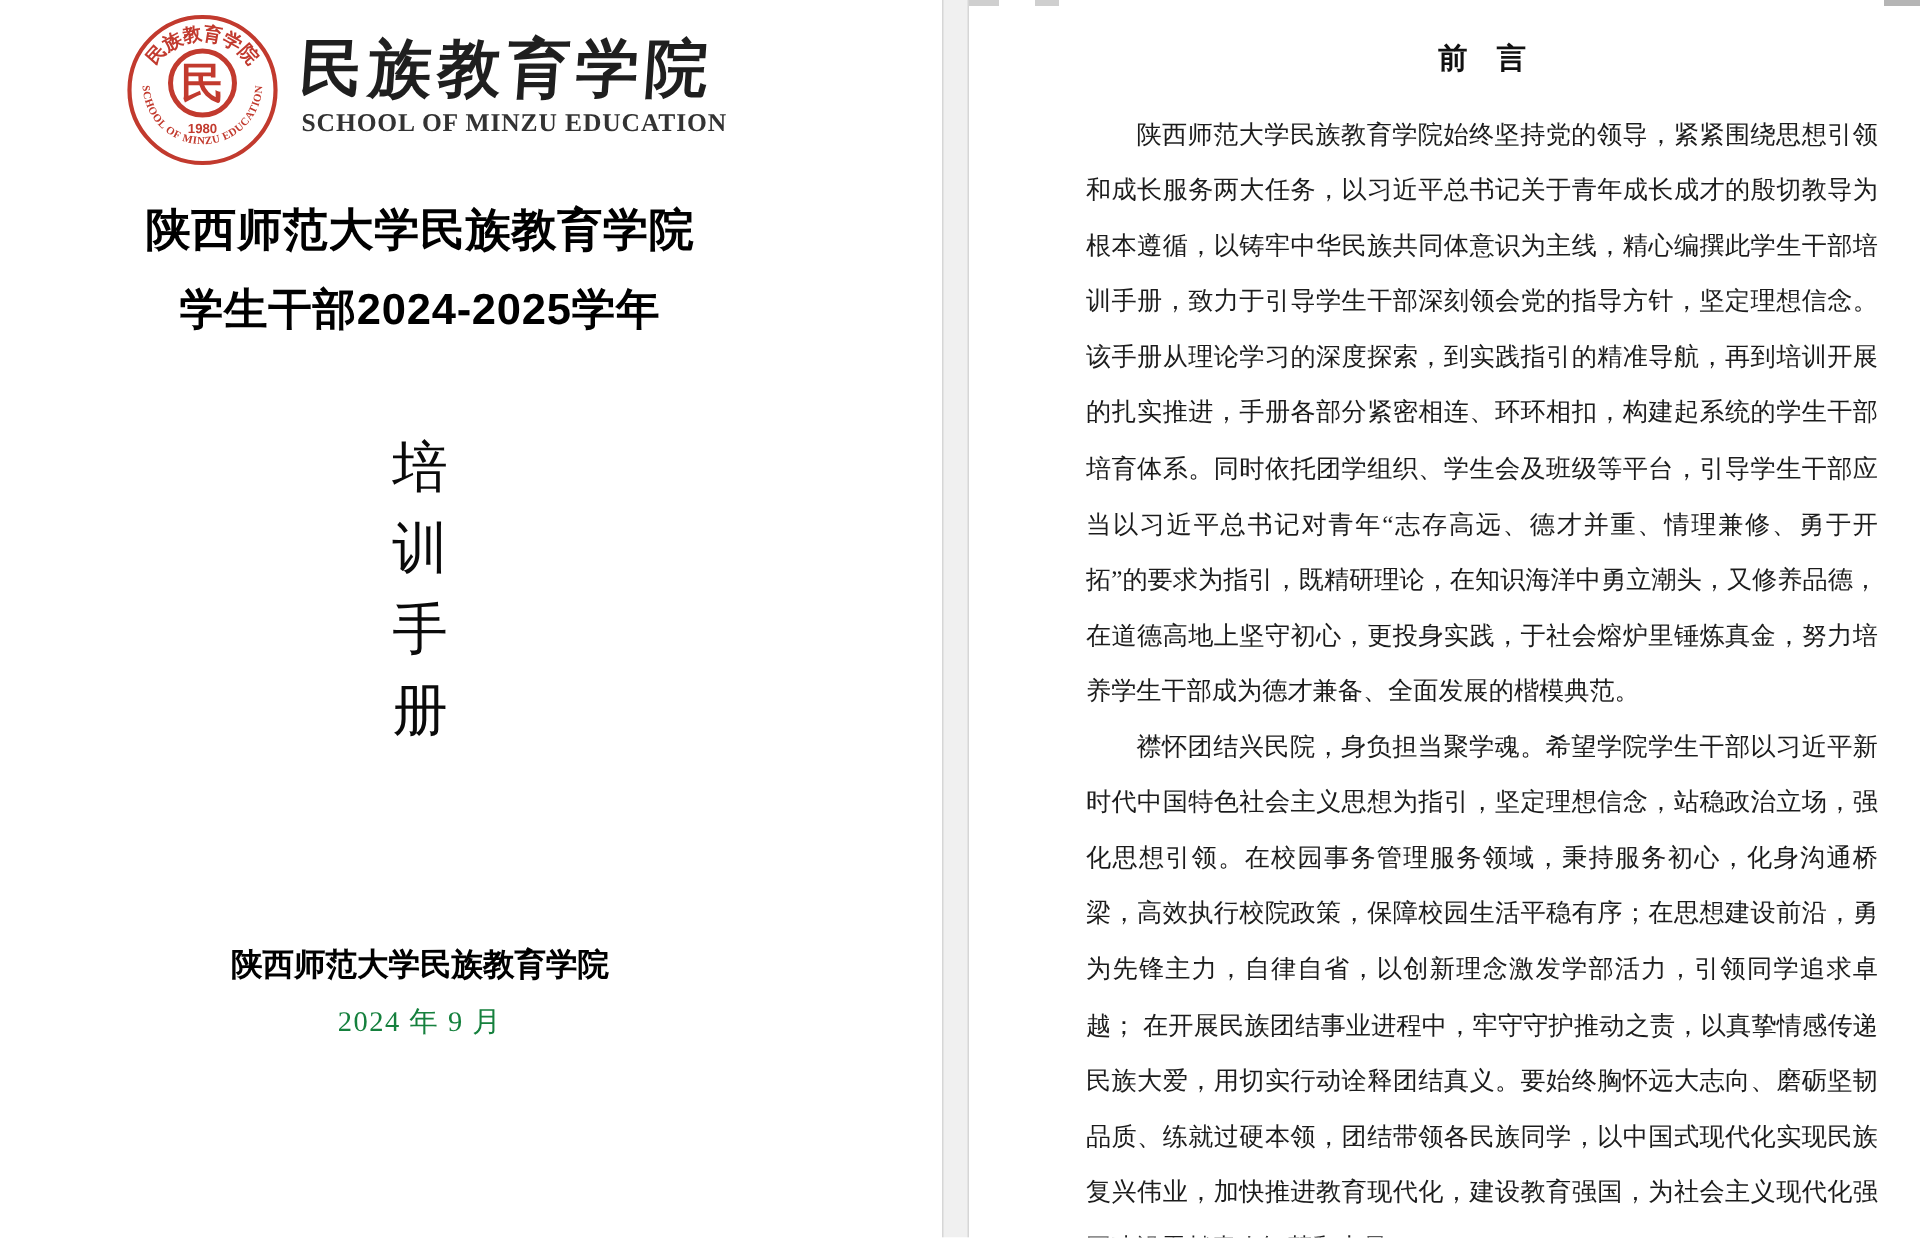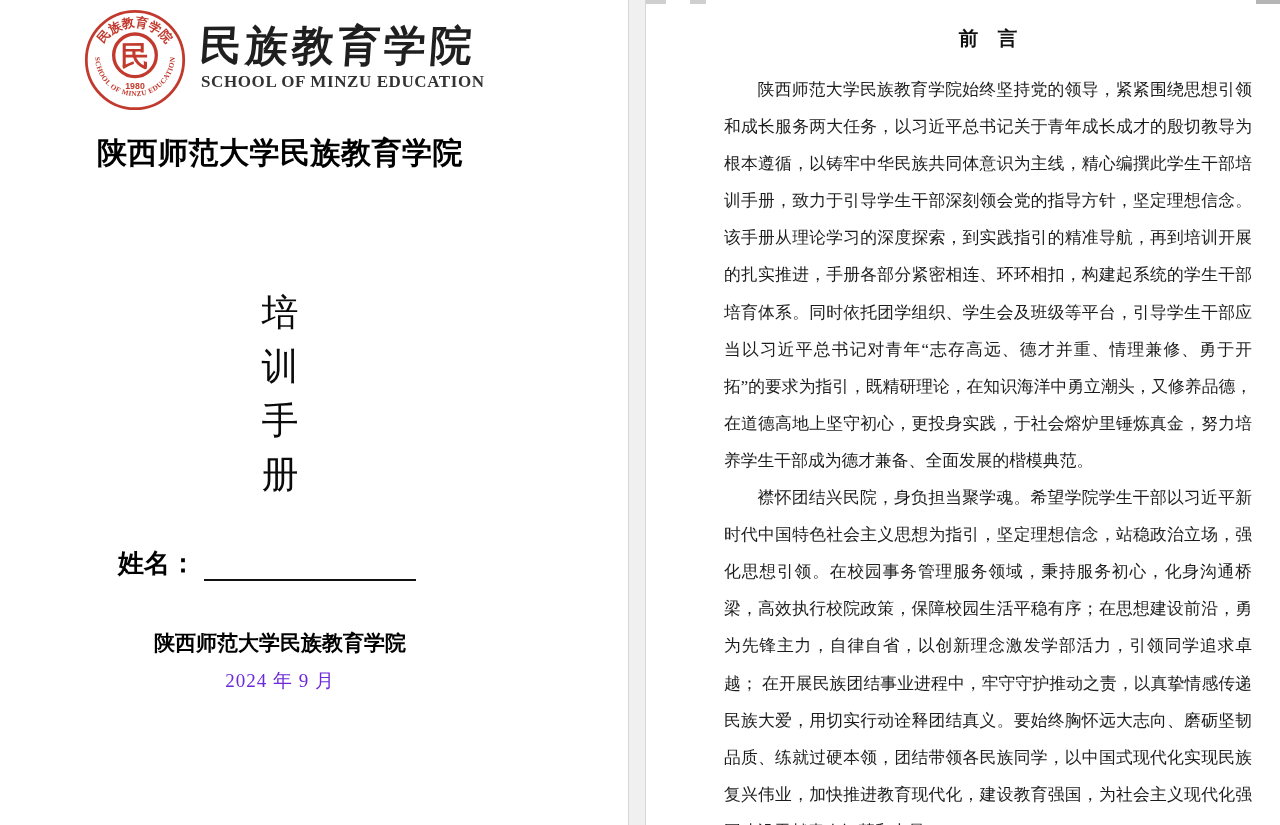--- a/index.html
+++ b/index.html
@@ -63,21 +63,21 @@
     display:inline-block;width:212px;height:28px;margin-left:8px;
     border-bottom:2px solid #111;vertical-align:bottom;
   }
   .footer-org{
     position:absolute;left:0;top:629px;width:560px;text-align:center;
     font-family:"Liberation Sans", sans-serif;font-weight:bold;
     font-size:21px;color:#000;
   }
   .footer-date{
     position:absolute;left:0;top:668px;width:560px;text-align:center;
-    font-family:"Liberation Serif", serif;font-size:19px;color:#6d28d9;
+    font-family:"Liberation Serif", serif;font-size:19px;color:#15803d;
     letter-spacing:1px;
   }
 
   
   .preface-title{
     position:absolute;left:78px;top:9px;width:528px;text-align:center;
     font-family:"Liberation Sans", sans-serif;font-weight:bold;
     font-size:19.5px;color:#111;
   }
   .preface-body{
@@ -112,31 +112,29 @@
     </text>
     <circle cx="55" cy="50" r="23" fill="none" stroke="#c23a2e" stroke-width="3.6"></circle>
     <text x="55" y="61" font-size="31" font-weight="bold" text-anchor="middle" fill="#c23a2e" font-family="Liberation Serif, serif">民</text>
     <text x="55" y="86" font-size="9.5" font-weight="bold" text-anchor="middle" fill="#c23a2e" font-family="Liberation Sans, sans-serif">1980</text>
   </svg>
 
   <div class="wordmark-cn">民族教育学院</div>
   <div class="wordmark-en">SCHOOL OF MINZU EDUCATION</div>
 
   <div class="title1">陕西师范大学民族教育学院</div>
+  <div class="title2">学生干部2024-2025学年</div>
 
   <div class="booklet">
     <div>培</div>
     <div>训</div>
     <div>手</div>
     <div>册</div>
   </div>
 
-  <div class="name-row">
-    <span class="name-label">姓名：</span><span class="name-line"></span>
-  </div>
 
   <div class="footer-org">陕西师范大学民族教育学院</div>
   <div class="footer-date">2024 年 9 月</div>
 </div>
 
 <div class="page-gap"></div>
 
 <div class="page page-right">
   <div class="preface-title">前　言</div>
   <div class="preface-body">

